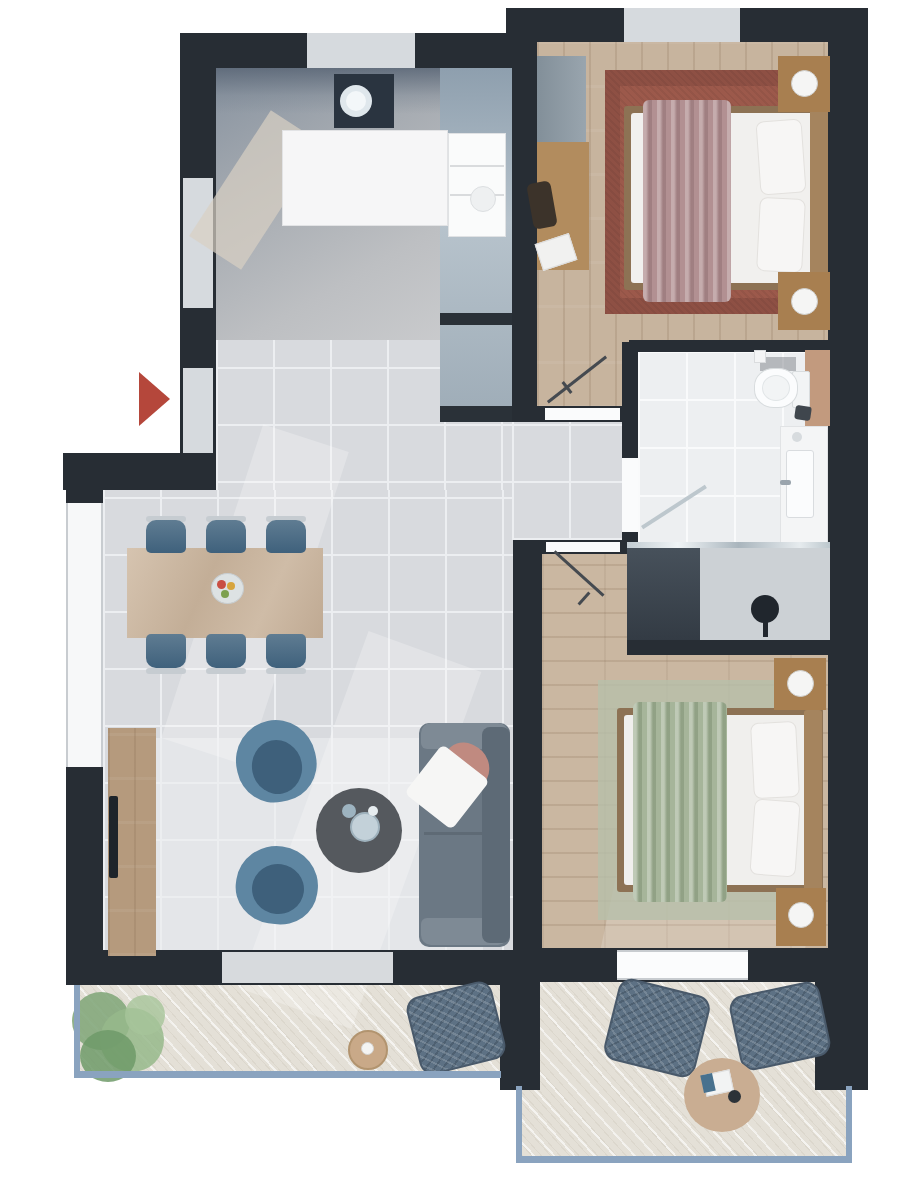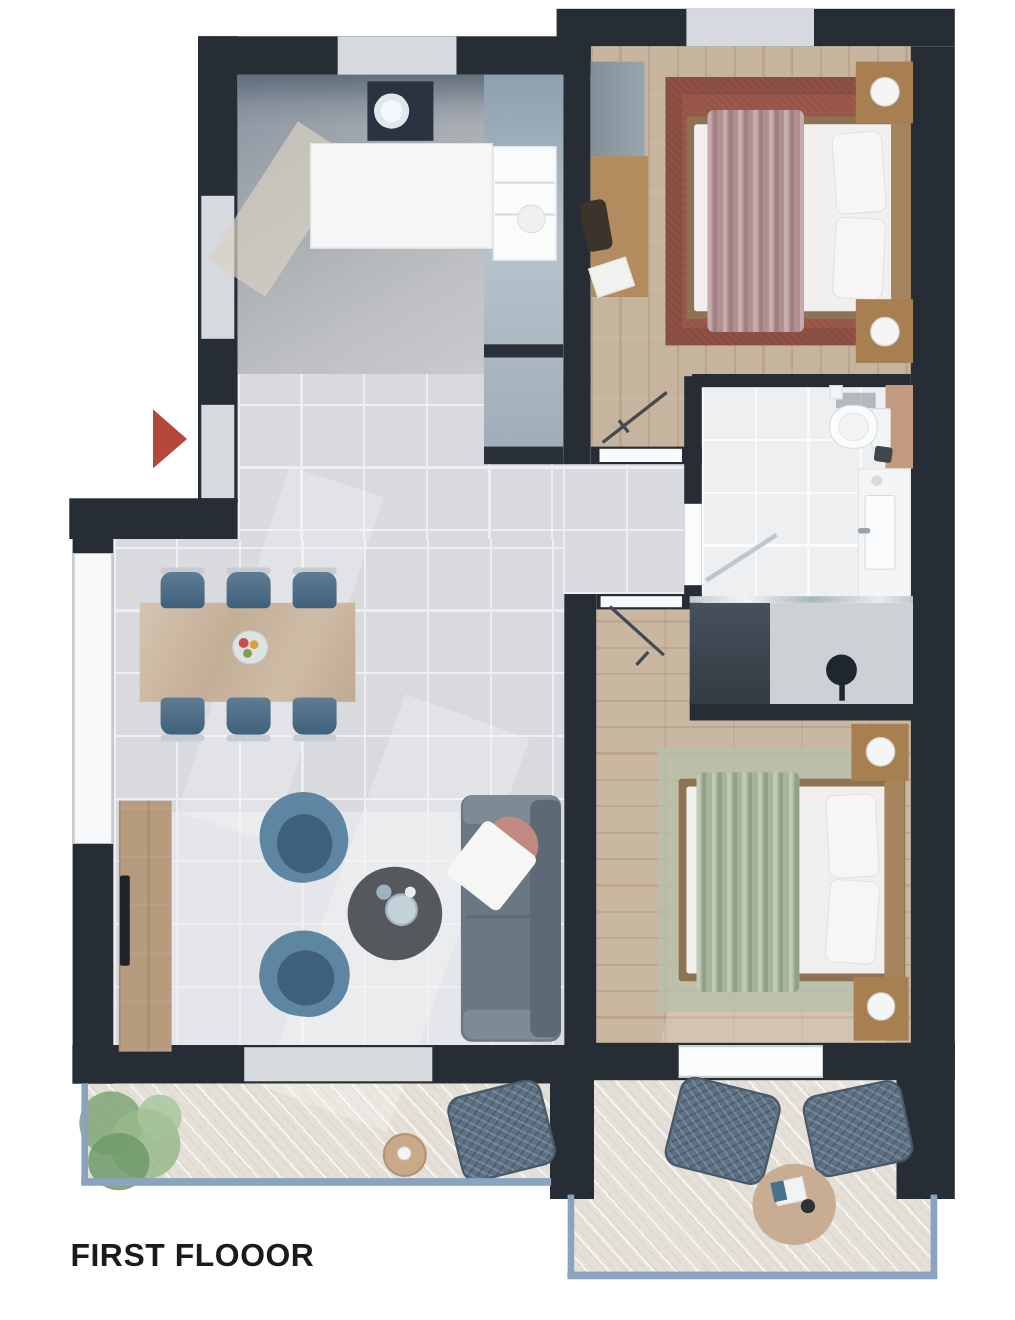--- a/index.html
+++ b/index.html
@@ -26,21 +26,20 @@
   .rugtex{background-image:repeating-linear-gradient(45deg,rgba(0,0,0,.05) 0 2px,transparent 2px 5px);}
   .winframe{border-left:2px solid #c8ccd0;border-right:2px solid #c8ccd0;}
   .winframe-h{border-top:2px solid #c8ccd0;border-bottom:2px solid #c8ccd0;}
   .tri{clip-path:polygon(0 0,100% 50%,0 100%);}
   .plan-title{position:absolute;left:64px;top:1126px;font-size:29px;font-weight:700;letter-spacing:.5px;color:#1b1b1d;}
 </style>
 </head>
 <body>
 
 <div class="canvas">
-  <div class="plan-title">FIRST FLOOOR</div>
 <div class="shape concrete" style="left: 216px; top: 68px; width: 296px; height: 272px;"></div>
     <div class="shape tile" style="left: 216px; top: 340px; width: 297px; height: 200px;"></div>
     <div class="shape tile" style="left: 103px; top: 490px; width: 410px; height: 465px;"></div>
     <div class="shape tile" style="left: 512px; top: 422px; width: 126px; height: 118px;"></div>
     <div class="shape wood-v" style="left: 537px; top: 42px; width: 293px; height: 310px;"></div>
     <div class="shape wood-v" style="left: 537px; top: 342px; width: 92px; height: 66px;"></div>
     <div class="shape wtile" style="left: 638px; top: 350px; width: 192px; height: 195px;"></div>
     <div class="shape wood-h" style="left: 542px; top: 553px; width: 286px; height: 397px;"></div>
     <div class="shape deck" style="left: 78px; top: 985px; width: 426px; height: 92px;"></div>
     <div class="shape deck" style="left: 518px; top: 982px; width: 334px; height: 180px;"></div>

